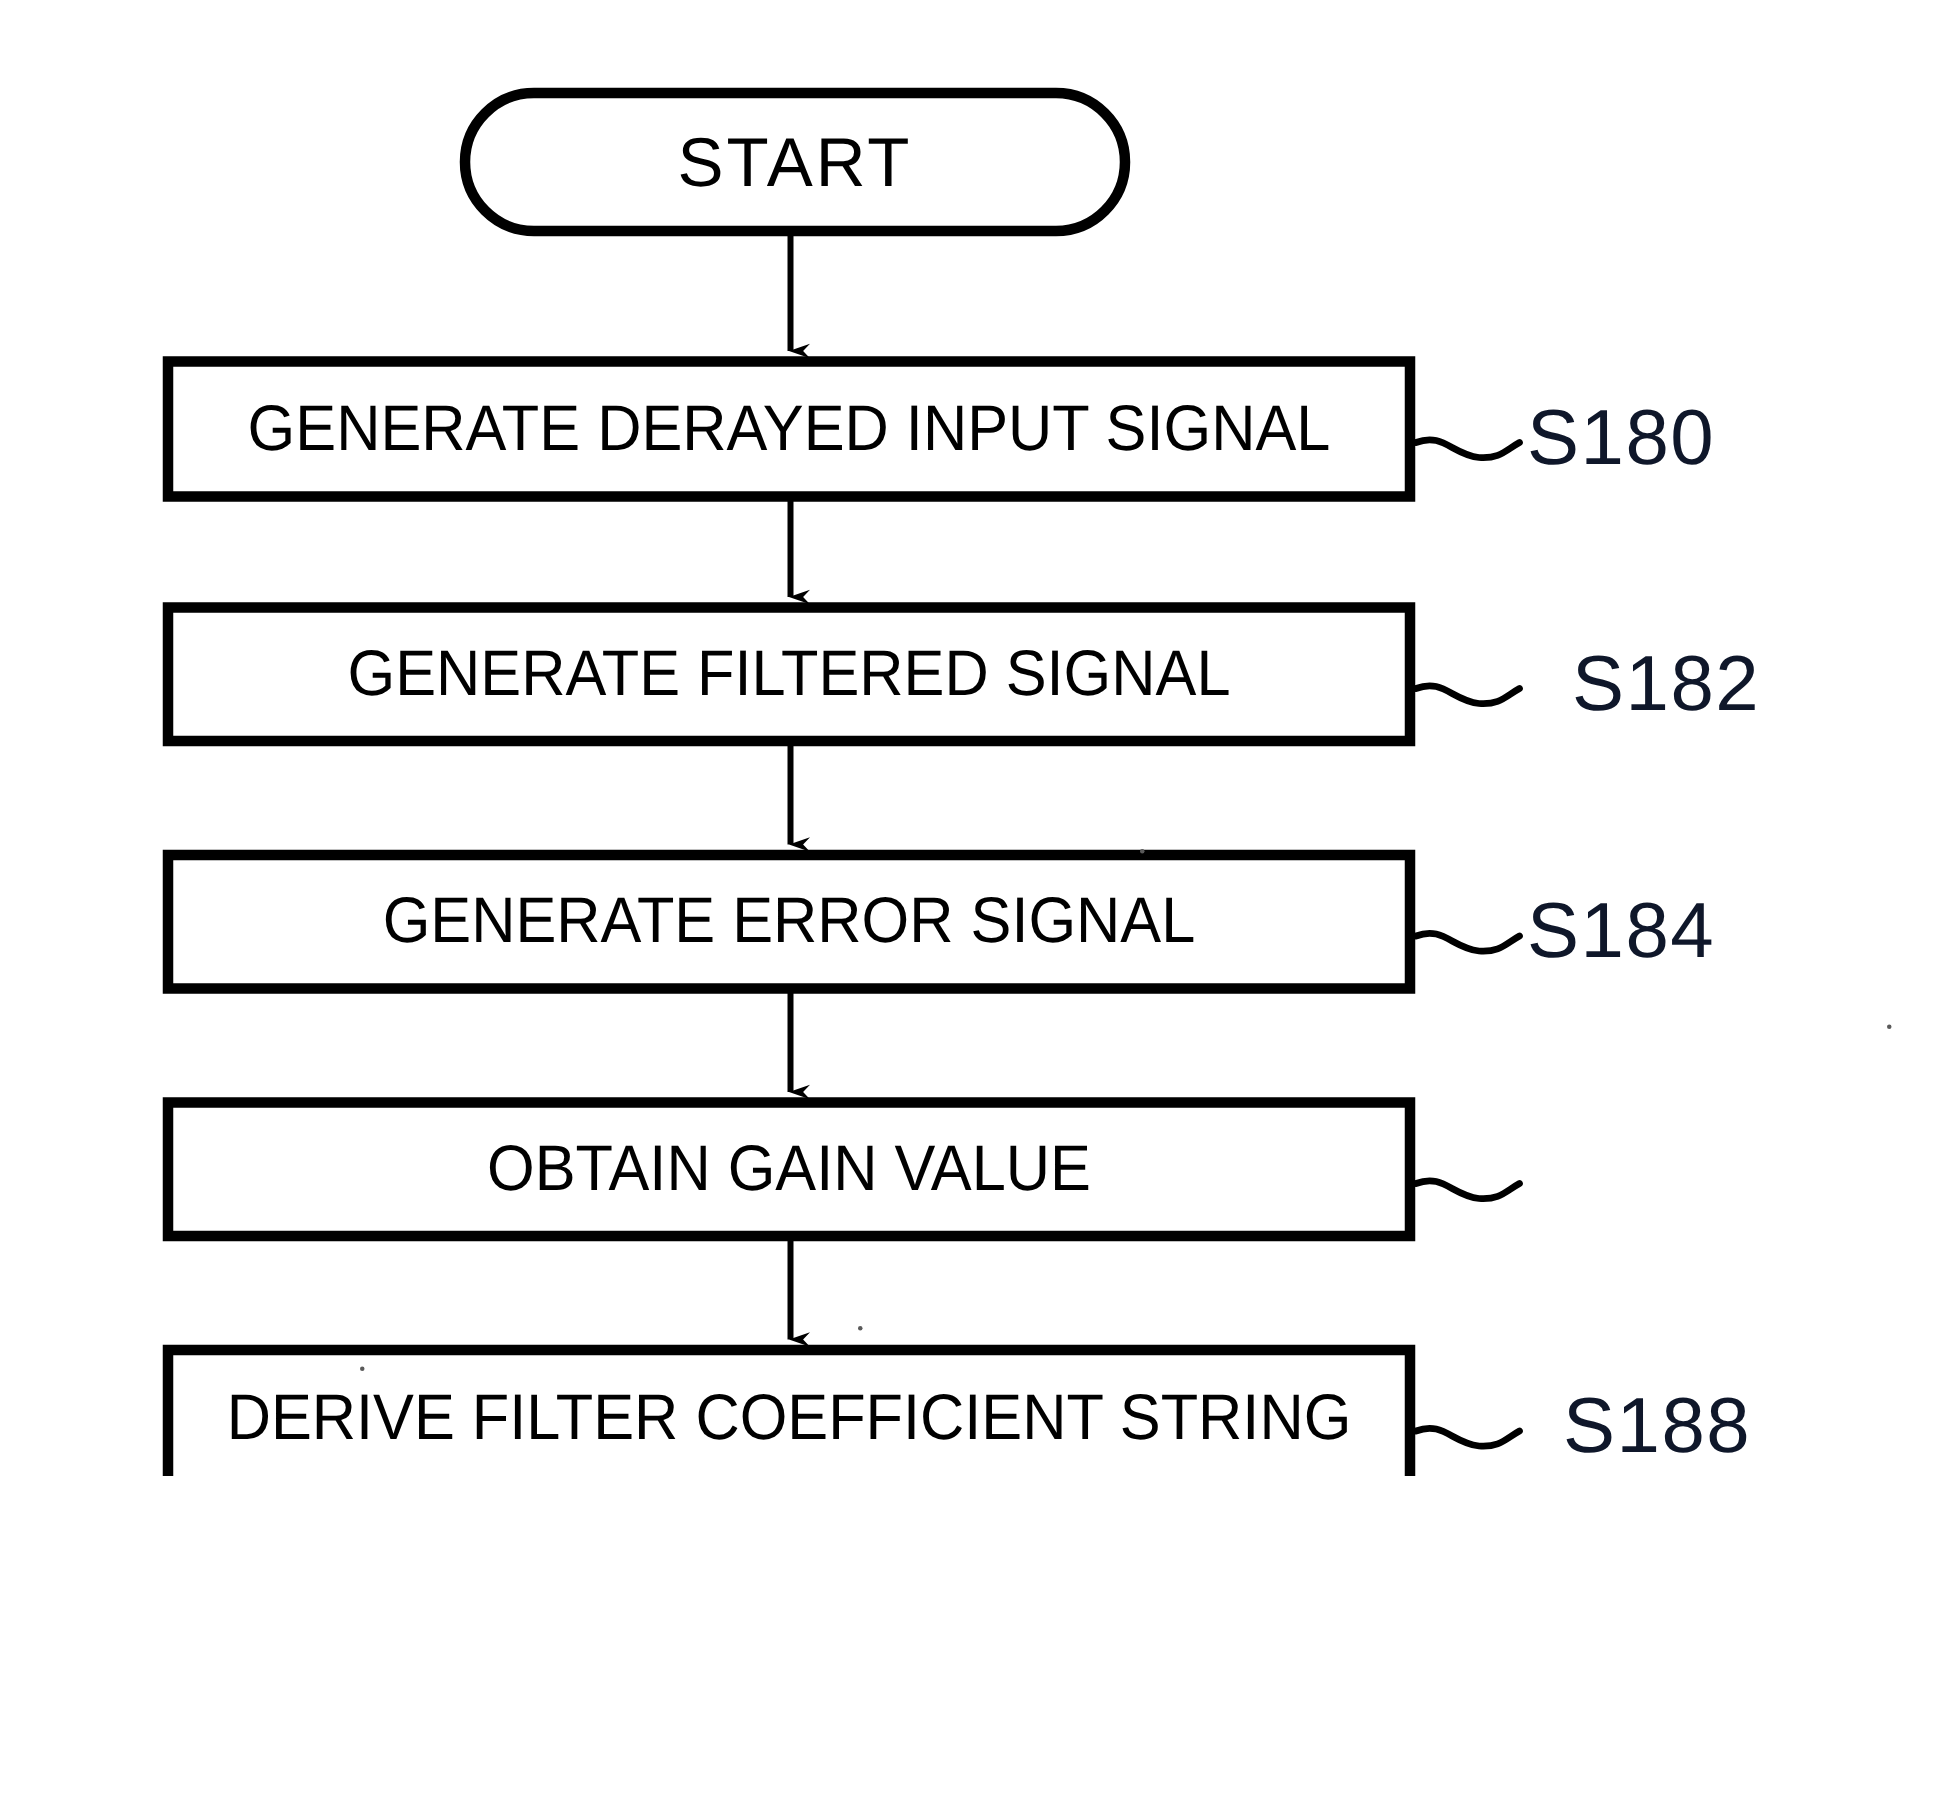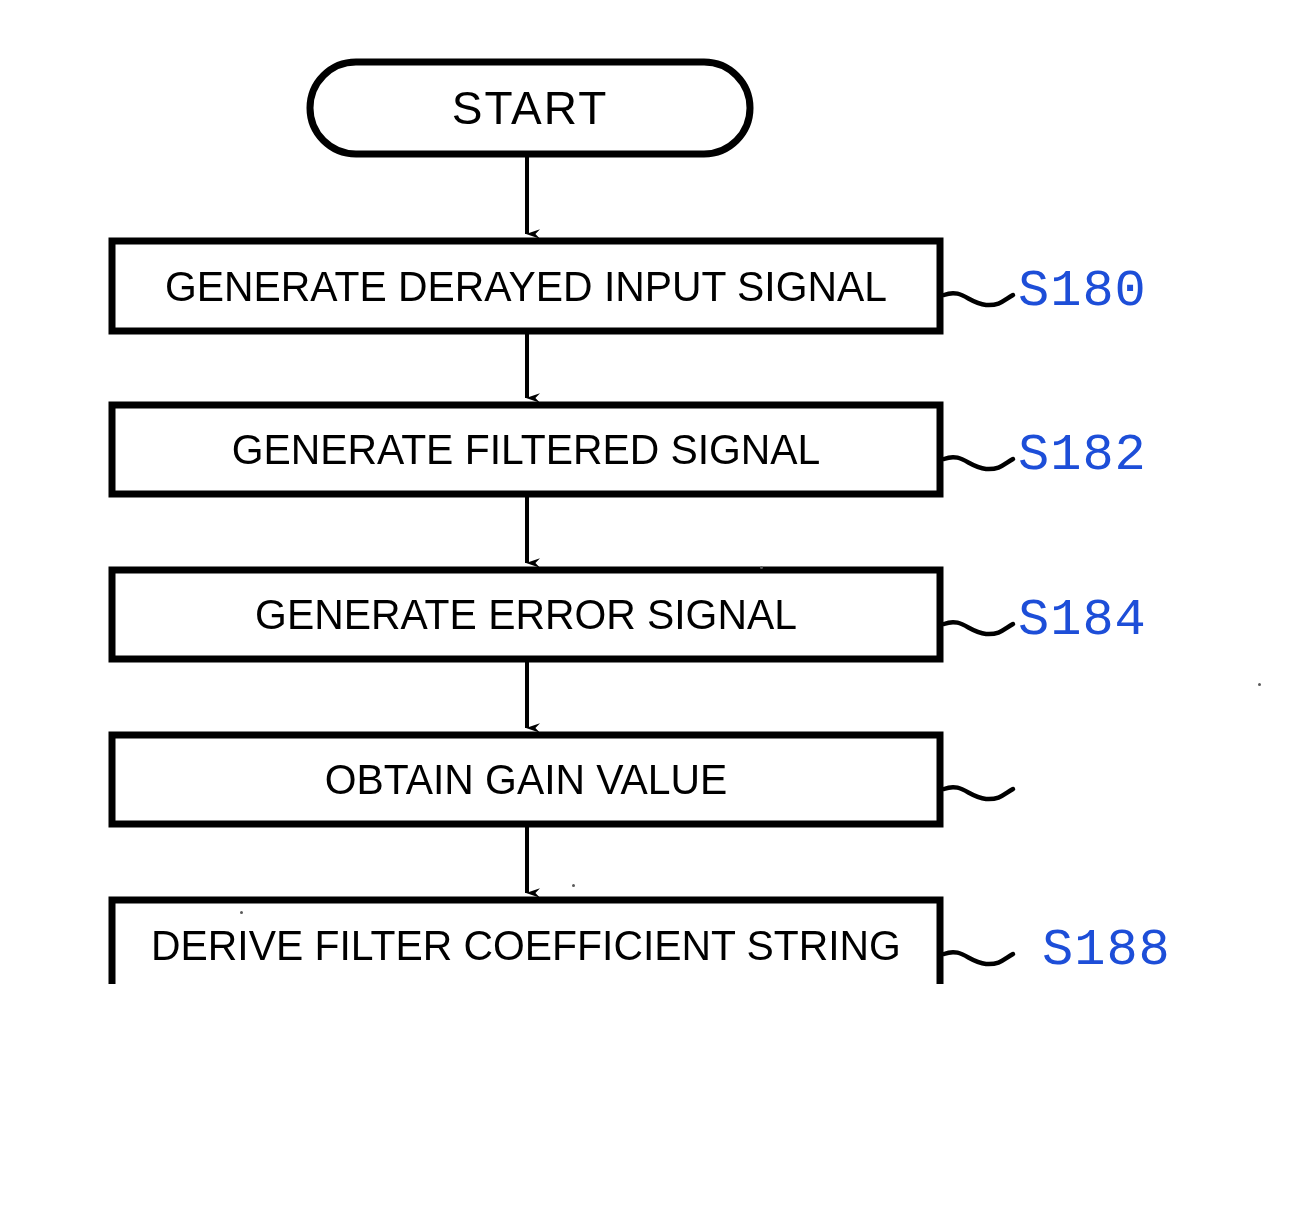--- a/index.html
+++ b/index.html
@@ -42,22 +42,22 @@
     font-size: 46px;
     letter-spacing: 2px;
   }
   .process-label {
     font-size: 43px;
     letter-spacing: 0px;
     transform: scaleX(0.95);
   }
   .step-ref {
     position: absolute;
-    color: #1d4ed8;
-    font-family: Liberation Mono, monospace;
+    color: #0f172a;
+    font-family: Liberation Sans, sans-serif;
     font-size: 52px;
     font-weight: 400;
     letter-spacing: 1px;
     white-space: nowrap;
   }
   .speck {
     position: absolute;
     background: #5a5a5a;
     width: 3px;
     height: 3px;
@@ -108,21 +108,21 @@
 
   <div class="node-label process-label" style="left:112px; top:570px; width:828px; height:89px;">GENERATE ERROR SIGNAL</div>
 
   <div class="node-label process-label" style="left:112px; top:735px; width:828px; height:89px;">OBTAIN GAIN VALUE</div>
 
   <div class="node-label process-label" style="left:112px; top:900px; width:828px; height:90px;">DERIVE FILTER COEFFICIENT STRING</div>
 
   <div class="node-label terminal-label" style="left:300px; top:1058px; width:445px; height:92px;text-align:right;">END</div>
 
   <div class="step-ref" style="left:1018px; top:262px;">S180</div>
-  <div class="step-ref" style="left:1018px; top:426px;">S182</div>
+  <div class="step-ref" style="left:1048px; top:426px;">S182</div>
   <div class="step-ref" style="left:1018px; top:591px;">S184</div>
   <div class="step-ref" style="left:1018px; top:921px;margin-left:24px;">S188</div>
 
   <div class="speck" style="left:1258px; top:683px;"></div>
   <div class="speck" style="left:572px; top:884px;"></div>
   <div class="speck" style="left:438px; top:1185px;"></div>
   <div class="speck" style="left:240px; top:911px;"></div>
   <div class="speck" style="left:760px; top:566px;"></div>
 
 </div>

